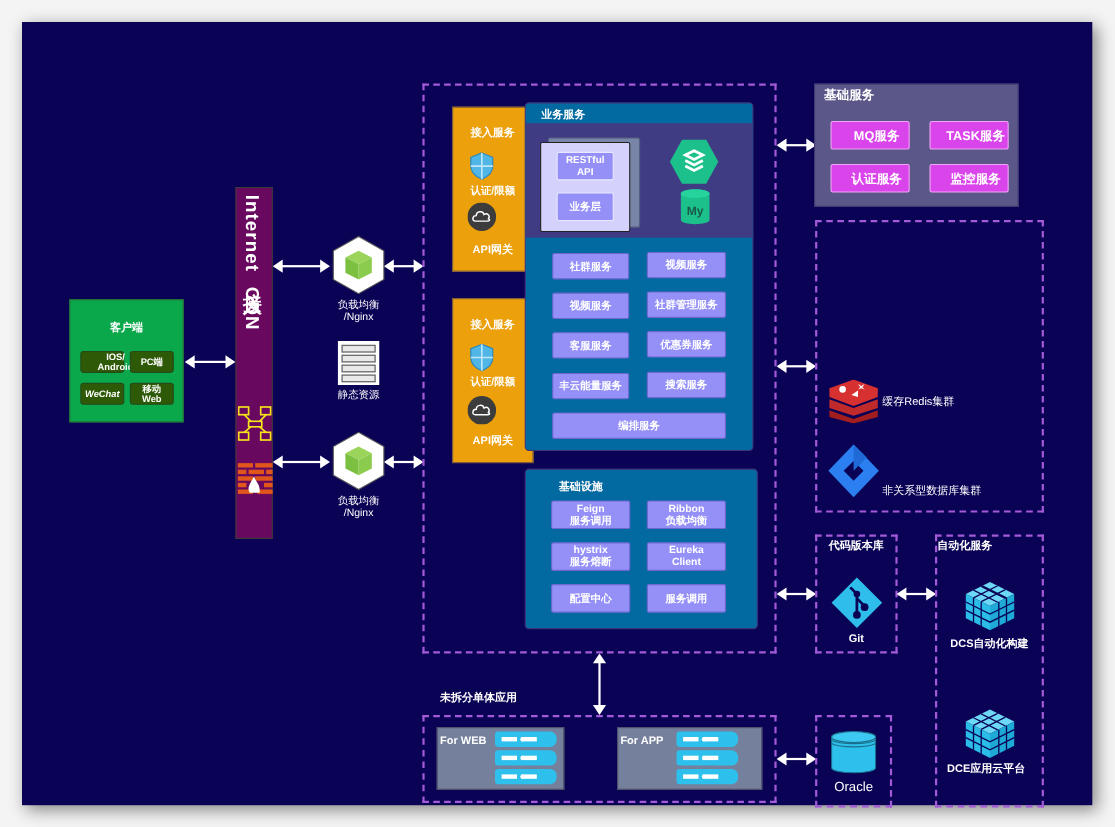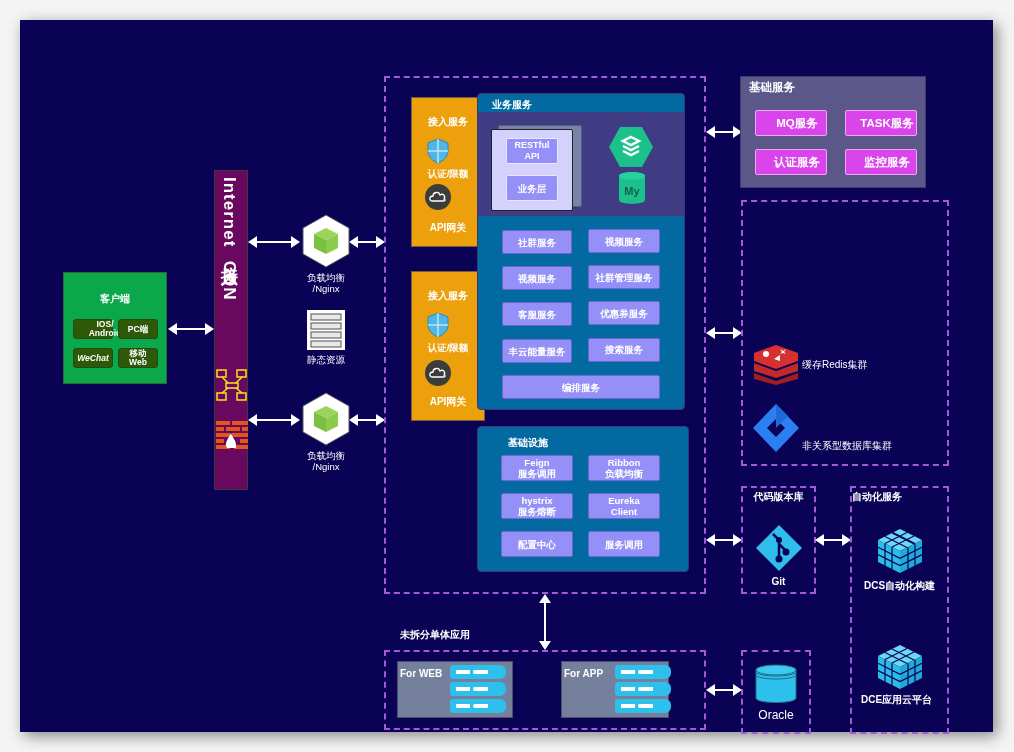--- a/index.html
+++ b/index.html
@@ -274,21 +274,21 @@
 
   <div class="arrow-v" style="left:524px;top:576px;height:52px;"></div>
   <div class="t abs" style="left:380px;top:609px;text-align:left;">未拆分单体应用</div>
   <div class="dash" style="left:364px;top:630px;width:322px;height:80px;"></div>
   <div class="mono" style="left:377px;top:641px;width:116px;height:57px;">
     <div class="t abs" style="left:2px;top:6px;text-align:left;">For WEB</div>
     <div class="srv" style="left:52px;top:3px;"></div>
     <div class="srv" style="left:52px;top:20px;"></div>
     <div class="srv" style="left:52px;top:37px;"></div>
   </div>
-  <div class="mono" style="left:541px;top:641px;width:108px;height:57px;">
+  <div class="mono" style="left:541px;top:641px;width:132px;height:57px;">
     <div class="t abs" style="left:2px;top:6px;text-align:left;">For APP</div>
     <div class="srv" style="left:53px;top:3px;"></div>
     <div class="srv" style="left:53px;top:20px;"></div>
     <div class="srv" style="left:53px;top:37px;"></div>
   </div>
 
   <div class="arrow-h" style="left:688px;top:669px;width:32px;"></div>
   <div class="dash" style="left:721px;top:630px;width:70px;height:84px;">
     <svg class="abs" style="left:12px;top:12px;" width="42" height="40" viewBox="0 0 42 40">
       <path d="M1 6 C1 0 41 0 41 6 L41 34 C41 40 1 40 1 34 Z" fill="#2ec0ec" stroke="#1a6f8c"></path>

